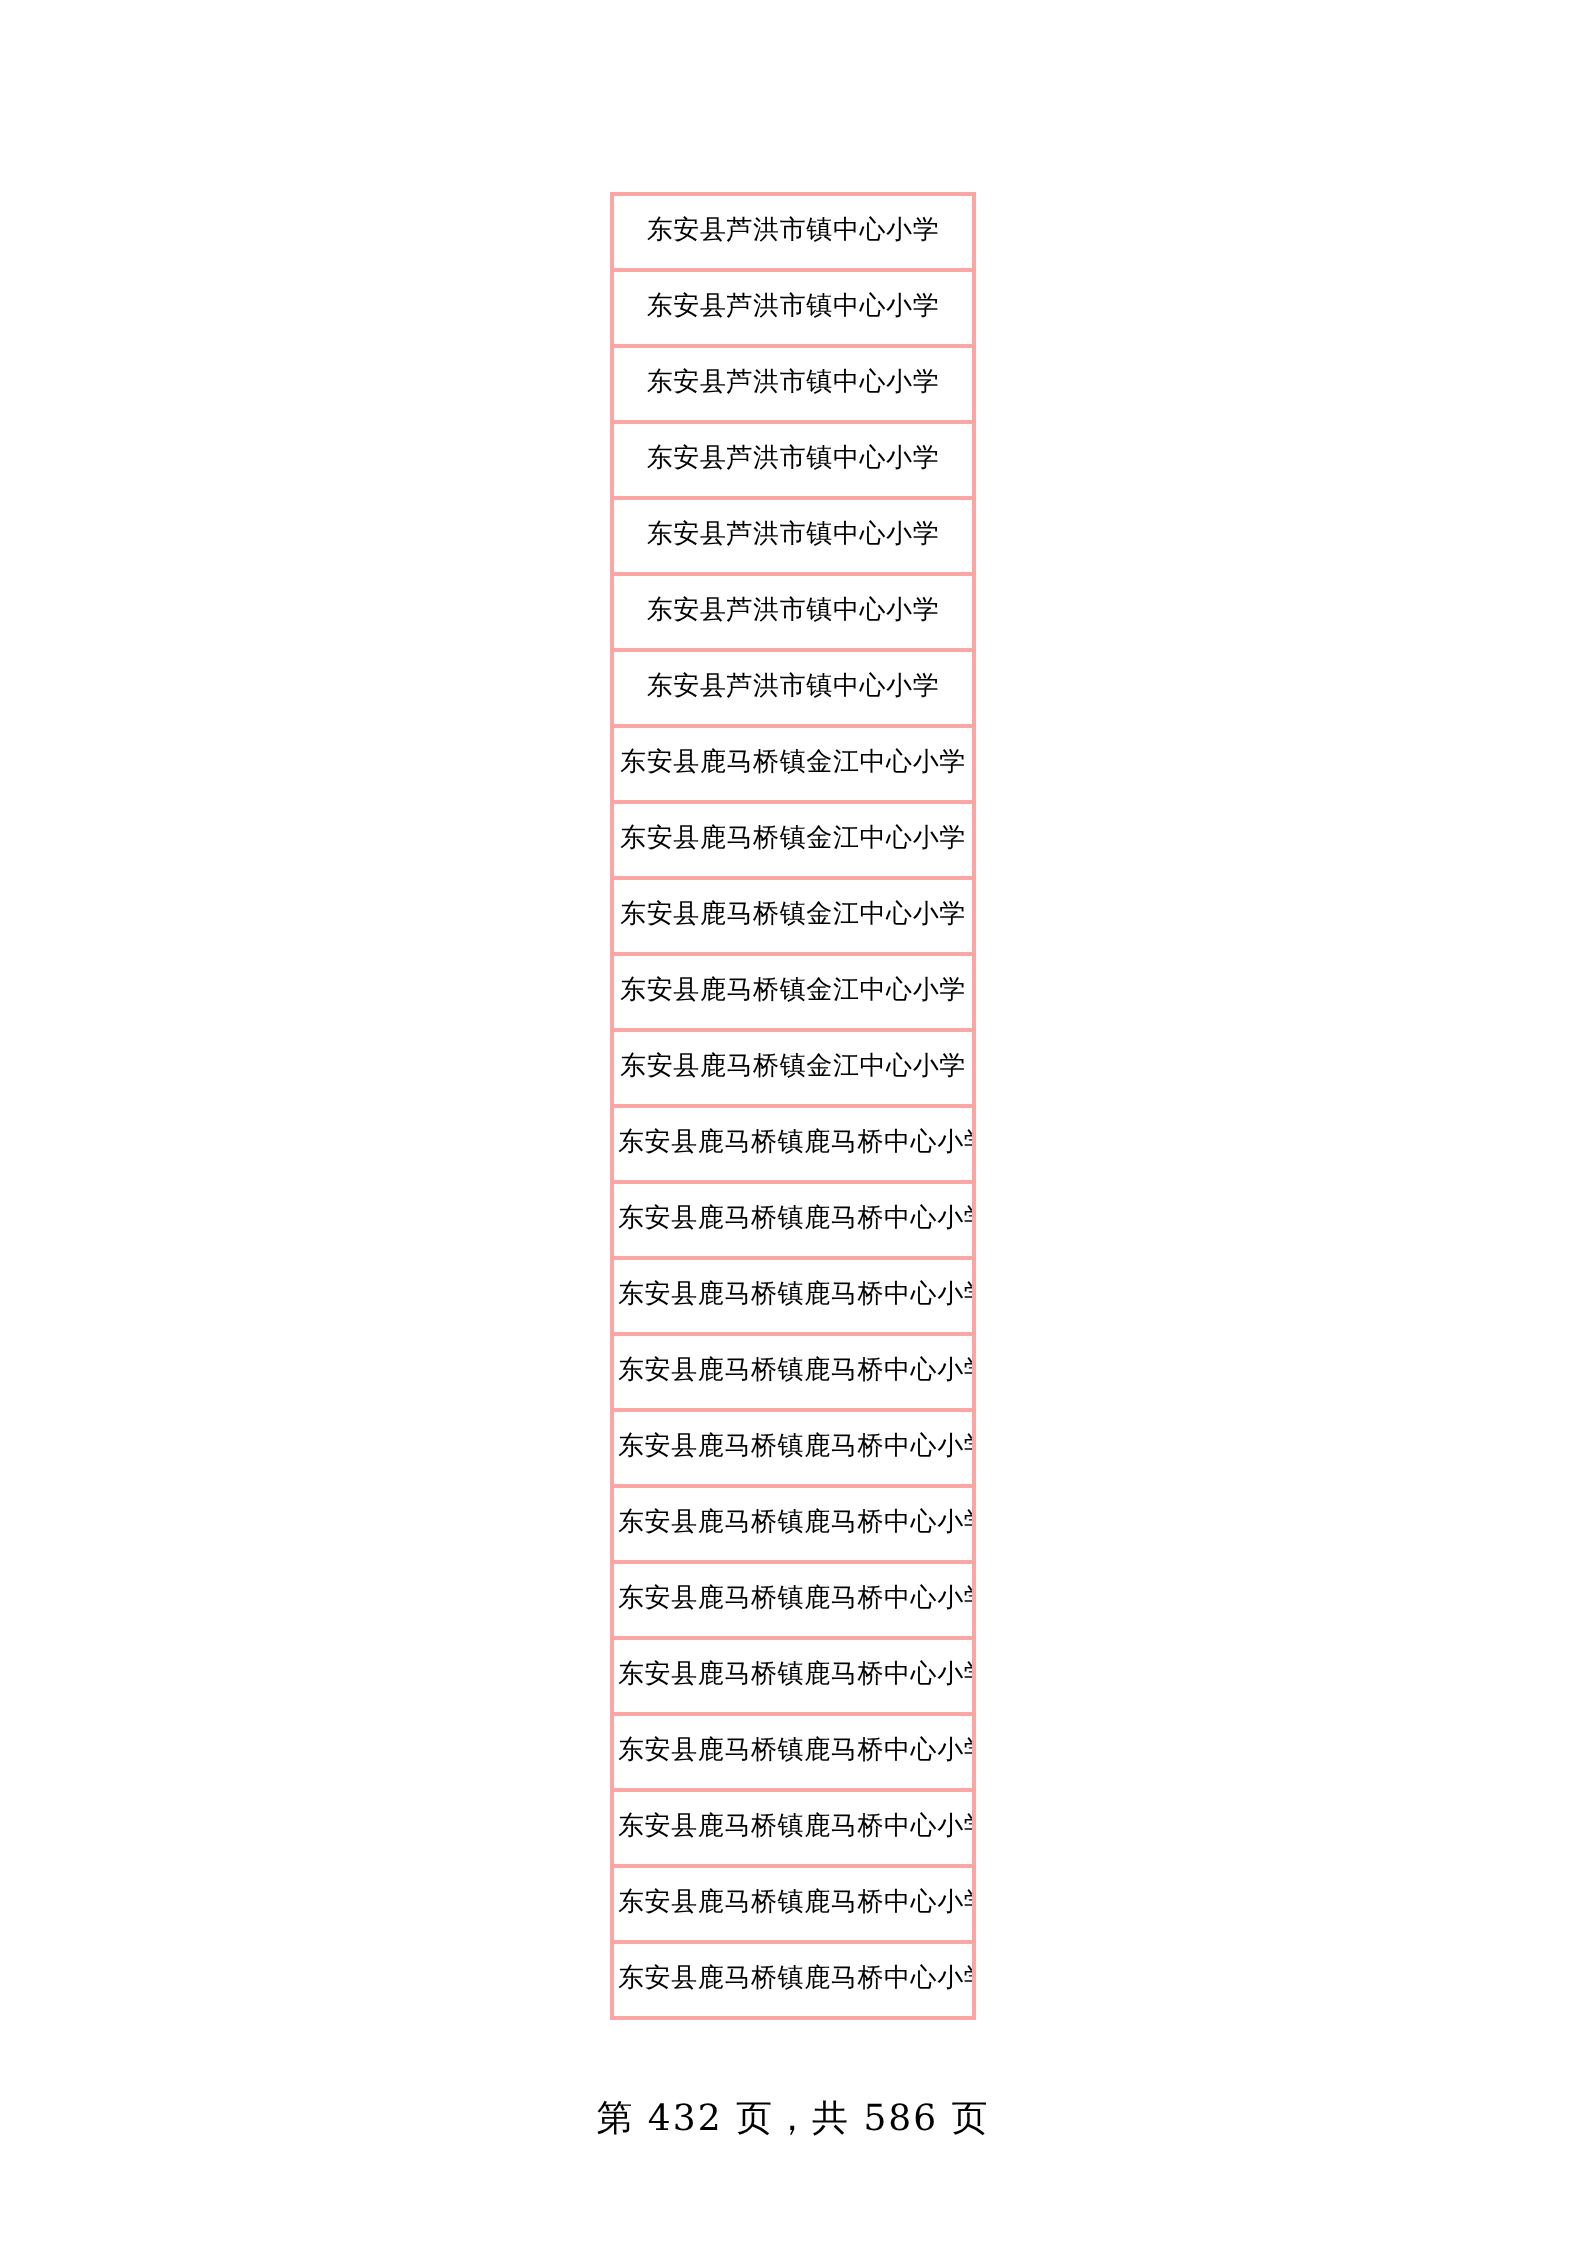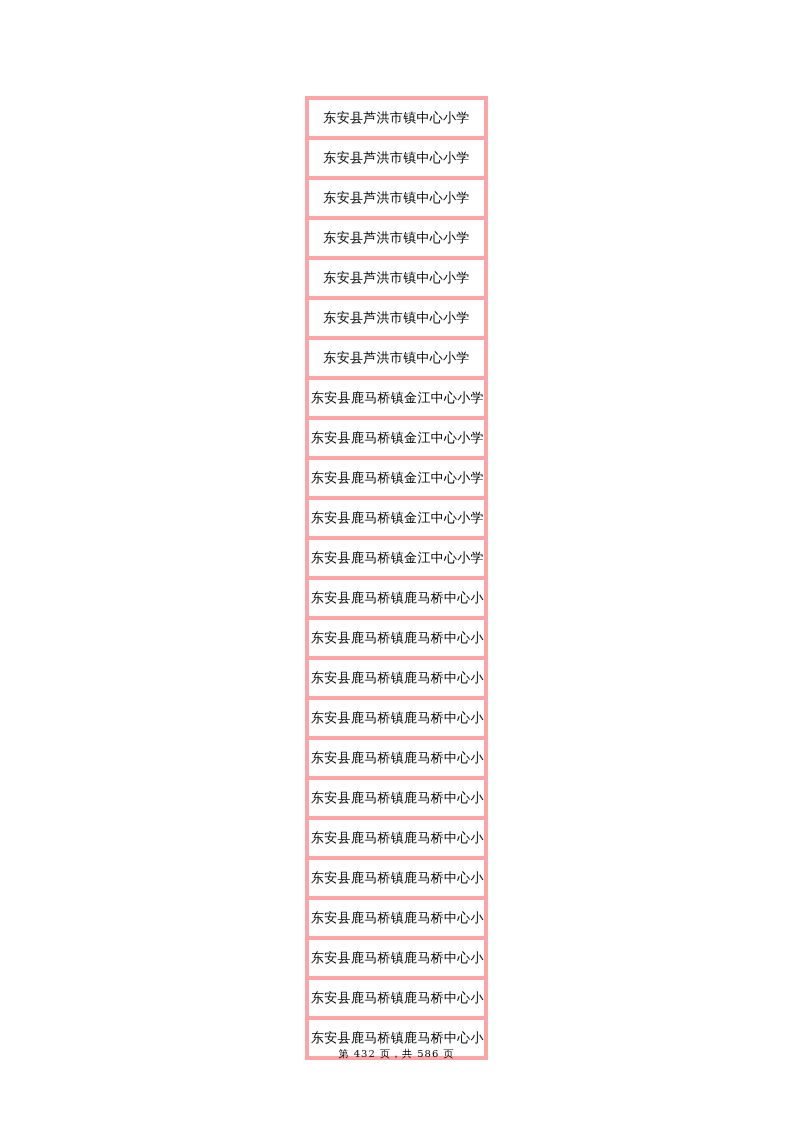--- a/index.html
+++ b/index.html
@@ -27,39 +27,39 @@
     left: 305px;
     top: 96px;
     width: 183px;
   }
   table.doc-table {
     border-collapse: collapse;
     width: 183px;
     table-layout: fixed;
   }
   table.doc-table td {
-    border: 4px solid #fca5a5;
+    border: 2px solid #fca5a5;
     height: 36px;
     text-align: center;
     vertical-align: middle;
     font-size: 13px;
     font-family: "DejaVu Serif", "Liberation Serif", serif;
     letter-spacing: 0.3px;
     line-height: 1.2;
     padding: 0 2px;
     white-space: nowrap;
     overflow: hidden;
   }
   .footer {
     position: absolute;
     left: 0;
     top: 1047px;
     width: 793px;
     text-align: center;
-    font-size: 10px;
+    font-size: 18px;
     font-family: "DejaVu Serif", "Liberation Serif", serif;
     letter-spacing: 1px;
   }
 </style>
 </head>
 <body>
 
 <div class="page">
 
   <div class="table-wrap">

